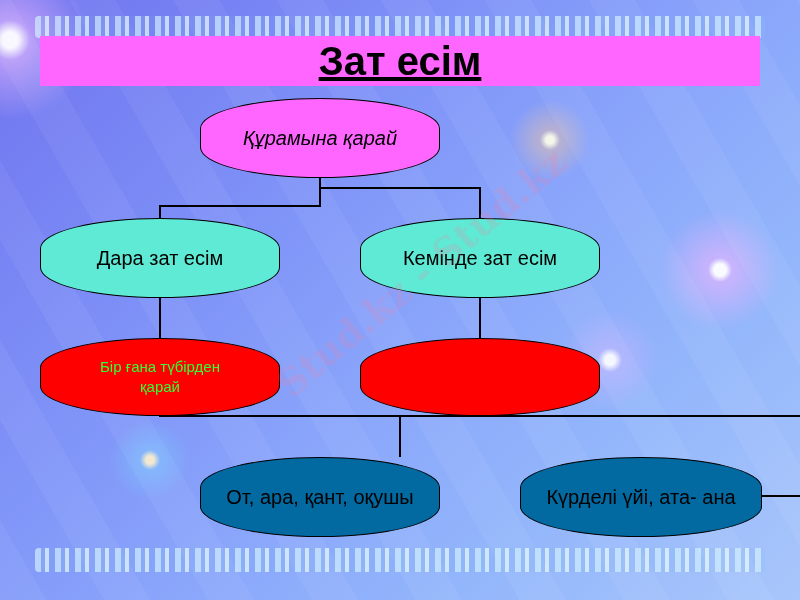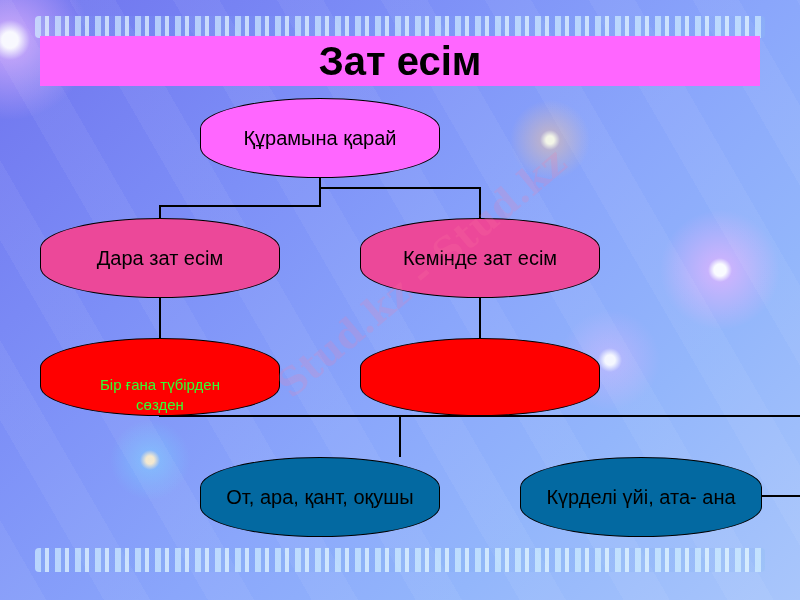--- a/index.html
+++ b/index.html
@@ -16,27 +16,27 @@
       linear-gradient(135deg, #6f73ee 0%, #7d8ff7 30%, #8aa6fb 55%, #93b6fb 75%, #a9c6fb 100%);
   }
   .bg::after { content:""; position:absolute; inset:0;
     background: repeating-linear-gradient(60deg, rgba(255,255,255,0.05) 0 40px, rgba(255,255,255,0) 40px 90px); }
   .ornament { position:absolute; left:35px; width:730px; height:22px;
     background: repeating-linear-gradient(90deg, rgba(210,240,255,0.85) 0 6px, rgba(140,190,240,0.35) 6px 10px, rgba(230,250,255,0.9) 10px 14px, rgba(120,170,240,0.2) 14px 20px);
     border-radius:4px; opacity:0.8; }
   .ornament.top { top:16px; }
   .ornament.bottom { top:548px; height:24px; }
   .title-bar { position:absolute; left:40px; top:36px; width:720px; height:50px; background:#ff66ff;
-    display:flex; align-items:center; justify-content:center; }
+    display:flex; align-items:center; justify-content:center;text-decoration:underline; }
   .title-bar span { font-size:40px; font-weight:bold; color:#000; }
   .node { position:absolute; border:1.5px solid #000; border-radius:50% / 38%; display:flex;
     align-items:center; justify-content:center; text-align:center; box-sizing:border-box; }
   .n-pink { background:#ff66ff; color:#000; font-size:20px; }
-  .n-lightblue { background:#ec4899; color:#000; font-size:20px; }
-  .n-red { background:#ff0000; color:#33ff33; font-size:15px; line-height:20px;align-items:flex-end; }
+  .n-lightblue { background:#5eead4; color:#000; font-size:20px; }
+  .n-red { background:#ff0000; color:#33ff33; font-size:15px; line-height:20px; }
   .n-green { background:#0369a1; color:#000; font-size:20px; }
   .line { position:absolute; background:#000; }
   .watermark { position:absolute; color:rgba(255,120,160,0.18); font-family:"DejaVu Serif", serif;
     font-weight:bold; font-size:38px; transform:rotate(-40deg); white-space:nowrap; pointer-events:none; }
 </style>
 </head>
 <body>
 
 <div class="bg"></div>
 <div class="ornament top"></div>
@@ -52,35 +52,35 @@
 <div class="line" style="left:319px; top:187px; width:162px; height:2px;"></div>
 <div class="line" style="left:479px; top:187px; width:2px; height:32px;"></div>
 
 <div class="line" style="left:159px; top:297px; width:2px; height:42px;"></div>
 <div class="line" style="left:479px; top:297px; width:2px; height:42px;"></div>
 
 <div class="line" style="left:159px; top:415px; width:641px; height:2px;"></div>
 <div class="line" style="left:399px; top:415px; width:2px; height:42px;"></div>
 <div class="line" style="left:760px; top:495px; width:40px; height:2px;"></div>
 
-<div class="node n-pink" style="left:200px; top:98px; width:240px; height:80px;">
+<div class="node n-pink" style="left:200px; top:98px; width:240px; height:80px;font-style:italic;">
   <span>Құрамына қарай</span>
 </div>
 
 <div class="node n-lightblue" style="left:40px; top:218px; width:240px; height:80px;">
   <span>Дара зат есім</span>
 </div>
 <div class="node n-lightblue" style="left:360px; top:218px; width:240px; height:80px;">
   <span>Кемінде зат есім</span>
 </div>
 
 <div class="node n-red" style="left:40px; top:338px; width:240px; height:78px;">
   <div>
     <div>Бір ғана түбірден</div>
-    <div>сөзден</div>
+    <div>қарай</div>
   </div>
 </div>
 <div class="node n-red" style="left:360px; top:338px; width:240px; height:78px;">
   <div>
   </div>
 </div>
 
 <div class="node n-green" style="left:200px; top:457px; width:240px; height:80px;">
   <span>От, ара, қант, оқушы</span>
 </div>

